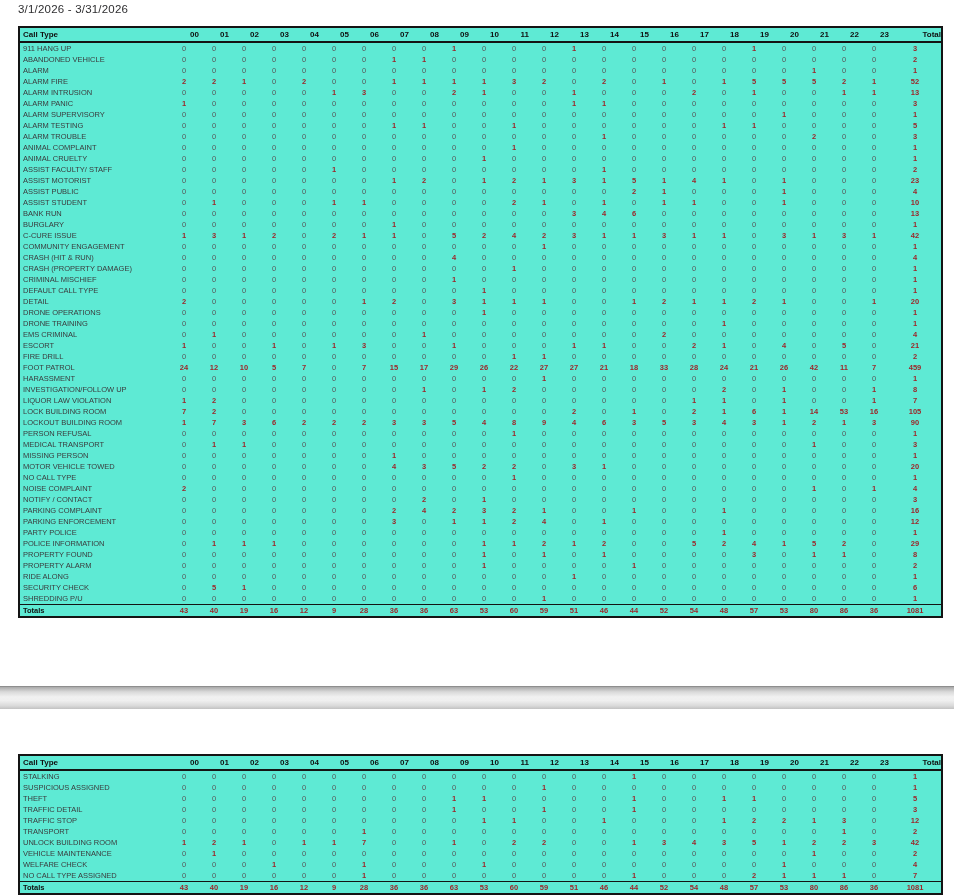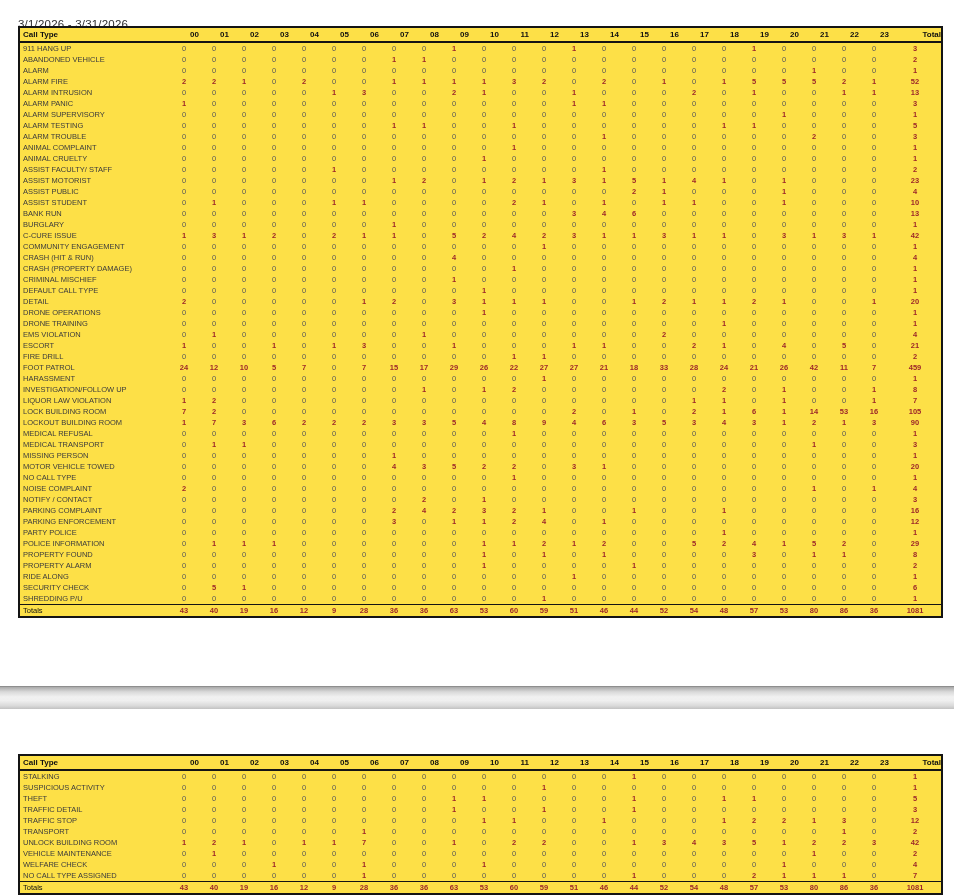--- a/index.html
+++ b/index.html
@@ -1,32 +1,32 @@
 <!DOCTYPE html>
 <html><head>
 <meta charset="utf-8">
 <style>
   html,body{margin:0;padding:0;background:#ffffff;width:954px;height:895px;overflow:hidden;
     font-family:"Liberation Sans","DejaVu Sans",sans-serif;position:relative;}
-  .date-range{position:absolute;left:18px;top:18px;font-size:11.5px;color:#2e2e30;letter-spacing:.2px;}
+  .date-range{position:absolute;left:18px;top:3px;font-size:11.5px;color:#2e2e30;letter-spacing:.2px;}
   table.report{position:absolute;left:18px;width:923px;border-collapse:collapse;table-layout:fixed;
-    border:2px solid #141414;background:#fde047;}
+    border:2px solid #141414;background:#5eead4;}
   #table-page1{top:26px;}
   #table-page2{top:754px;}
   th,td{margin:0;padding:0;white-space:nowrap;overflow:hidden;height:11px;line-height:11px;}
   thead th{font-size:8px;font-weight:bold;color:#101010;border-bottom:2px solid #141414;
     text-align:right;height:13px;line-height:13px;}
   thead th.lbl{text-align:left;padding-left:3px;}
   td{font-size:7.5px;}
   td.lbl{text-align:left;padding-left:3px;color:#3a3a3c;}
   td.num{text-align:center;}
   td.zero{color:#58585a;font-weight:normal;}
   td.hot{color:#9c2629;font-weight:bold;}
   tfoot td{border-top:1px solid #141414;}
-  tfoot td.lbl{color:#101010;font-weight:normal;}
+  tfoot td.lbl{color:#101010;font-weight:bold;}
   .page-separator{position:absolute;left:0;top:686px;width:954px;height:22px;
     border-top:1px solid #8e8e8e;
     background:linear-gradient(#a9a9a9 0%,#d9d9d9 22%,#f1f1f1 45%,#efefef 62%,#dadada 85%,#c2c2c2 100%);}
 </style>
 </head>
 <body>
 
 <div class="date-range">3/1/2026 - 3/31/2026</div>
 
 <table class="report" id="table-page1">
@@ -811,21 +811,21 @@
         <td class="num zero">0</td>
         <td class="num hot">1</td>
         <td class="num zero">0</td>
         <td class="num zero">0</td>
         <td class="num zero">0</td>
         <td class="num zero">0</td>
         <td class="num zero">0</td>
         <td class="num hot">1</td>
       </tr>
       <tr>
-        <td class="lbl">EMS VIOLATION</td>
+        <td class="lbl">EMS CRIMINAL</td>
         <td class="num zero">0</td>
         <td class="num hot">1</td>
         <td class="num zero">0</td>
         <td class="num zero">0</td>
         <td class="num zero">0</td>
         <td class="num zero">0</td>
         <td class="num zero">0</td>
         <td class="num zero">0</td>
         <td class="num hot">1</td>
         <td class="num zero">0</td>
@@ -1063,21 +1063,21 @@
         <td class="num hot">3</td>
         <td class="num hot">4</td>
         <td class="num hot">3</td>
         <td class="num hot">1</td>
         <td class="num hot">2</td>
         <td class="num hot">1</td>
         <td class="num hot">3</td>
         <td class="num hot">90</td>
       </tr>
       <tr>
-        <td class="lbl">MEDICAL REFUSAL</td>
+        <td class="lbl">PERSON REFUSAL</td>
         <td class="num zero">0</td>
         <td class="num zero">0</td>
         <td class="num zero">0</td>
         <td class="num zero">0</td>
         <td class="num zero">0</td>
         <td class="num zero">0</td>
         <td class="num zero">0</td>
         <td class="num zero">0</td>
         <td class="num zero">0</td>
         <td class="num zero">0</td>
@@ -1634,21 +1634,21 @@
         <td class="num zero">0</td>
         <td class="num zero">0</td>
         <td class="num zero">0</td>
         <td class="num zero">0</td>
         <td class="num zero">0</td>
         <td class="num zero">0</td>
         <td class="num zero">0</td>
         <td class="num hot">1</td>
       </tr>
       <tr>
-        <td class="lbl">SUSPICIOUS ACTIVITY</td>
+        <td class="lbl">SUSPICIOUS ASSIGNED</td>
         <td class="num zero">0</td>
         <td class="num zero">0</td>
         <td class="num zero">0</td>
         <td class="num zero">0</td>
         <td class="num zero">0</td>
         <td class="num zero">0</td>
         <td class="num zero">0</td>
         <td class="num zero">0</td>
         <td class="num zero">0</td>
         <td class="num zero">0</td>

